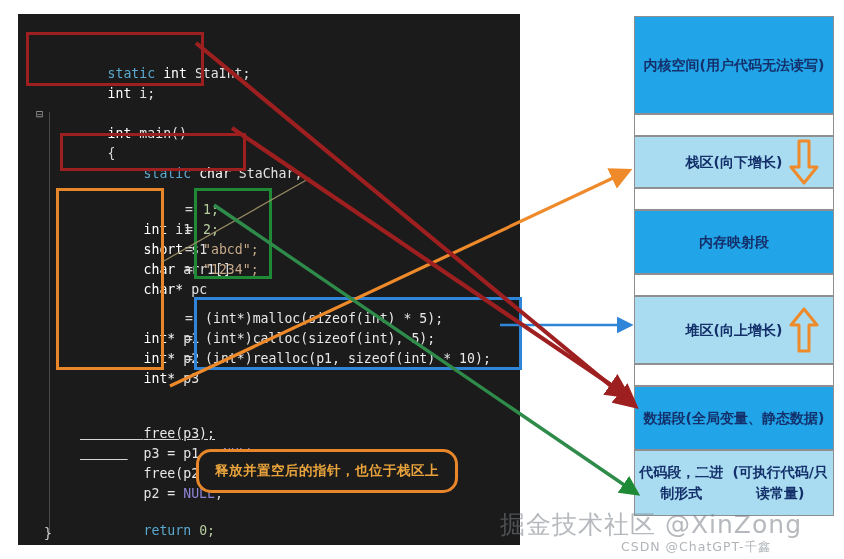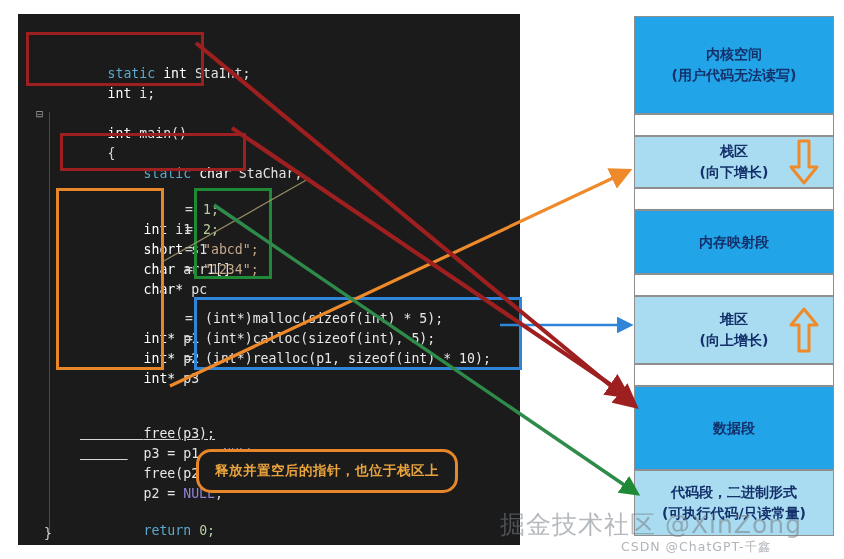--- a/index.html
+++ b/index.html
@@ -63,21 +63,21 @@
 
   
   .mem{
     position:absolute;
     left:634px;top:16px;width:200px;
   }
   .mem-block{
     box-sizing:border-box;
     width:200px;
     border:1px solid #8f8f8f;
-    display:flex;flex-direction:column;
+    display:flex;flex-direction:row;
     align-items:center;justify-content:center;
     position:relative;
     color:#14306b;
     font-family:"DejaVu Sans","Liberation Sans",sans-serif;
     font-weight:bold;
     font-size:14px;
     line-height:21px;
     text-align:center;
   }
   .mem-block .l1{display:block;}
@@ -228,22 +228,23 @@
       </div>
       <div class="mem-block blk-gap" style="height: 22px;"></div>
       <div class="mem-block blk-light" style="height: 68px;">
         <span class="l1">堆区</span>
         <span class="l2">(向上增长)</span>
         <svg class="arrow-glyph" viewBox="0 0 30 46">
           <path d="M15,2 L28,18 L20,18 L20,44 L10,44 L10,18 L2,18 Z" fill="none" stroke="#ef8a2b" stroke-width="3" stroke-linejoin="round"></path>
         </svg>
       </div>
       <div class="mem-block blk-gap" style="height: 22px;"></div>
-      <div class="mem-block blk-dark" style="height: 84px;">
+      <div class="mem-block blk-dark" style="height: 64px;">
         <span class="l1">数据段</span>
+        <span class="l2">(全局变量、静态数据)</span>
       </div>
       <div class="mem-block blk-light" style="height: 66px;">
         <span class="l1">代码段，二进制形式</span>
         <span class="l2">(可执行代码/只读常量)</span>
       </div>
     </div>
 
   <svg id="arrows" viewBox="0 0 844 559">
     <defs>
       <marker id="ah-orange" markerWidth="7" markerHeight="7" refX="5.5" refY="3.5" orient="auto">

